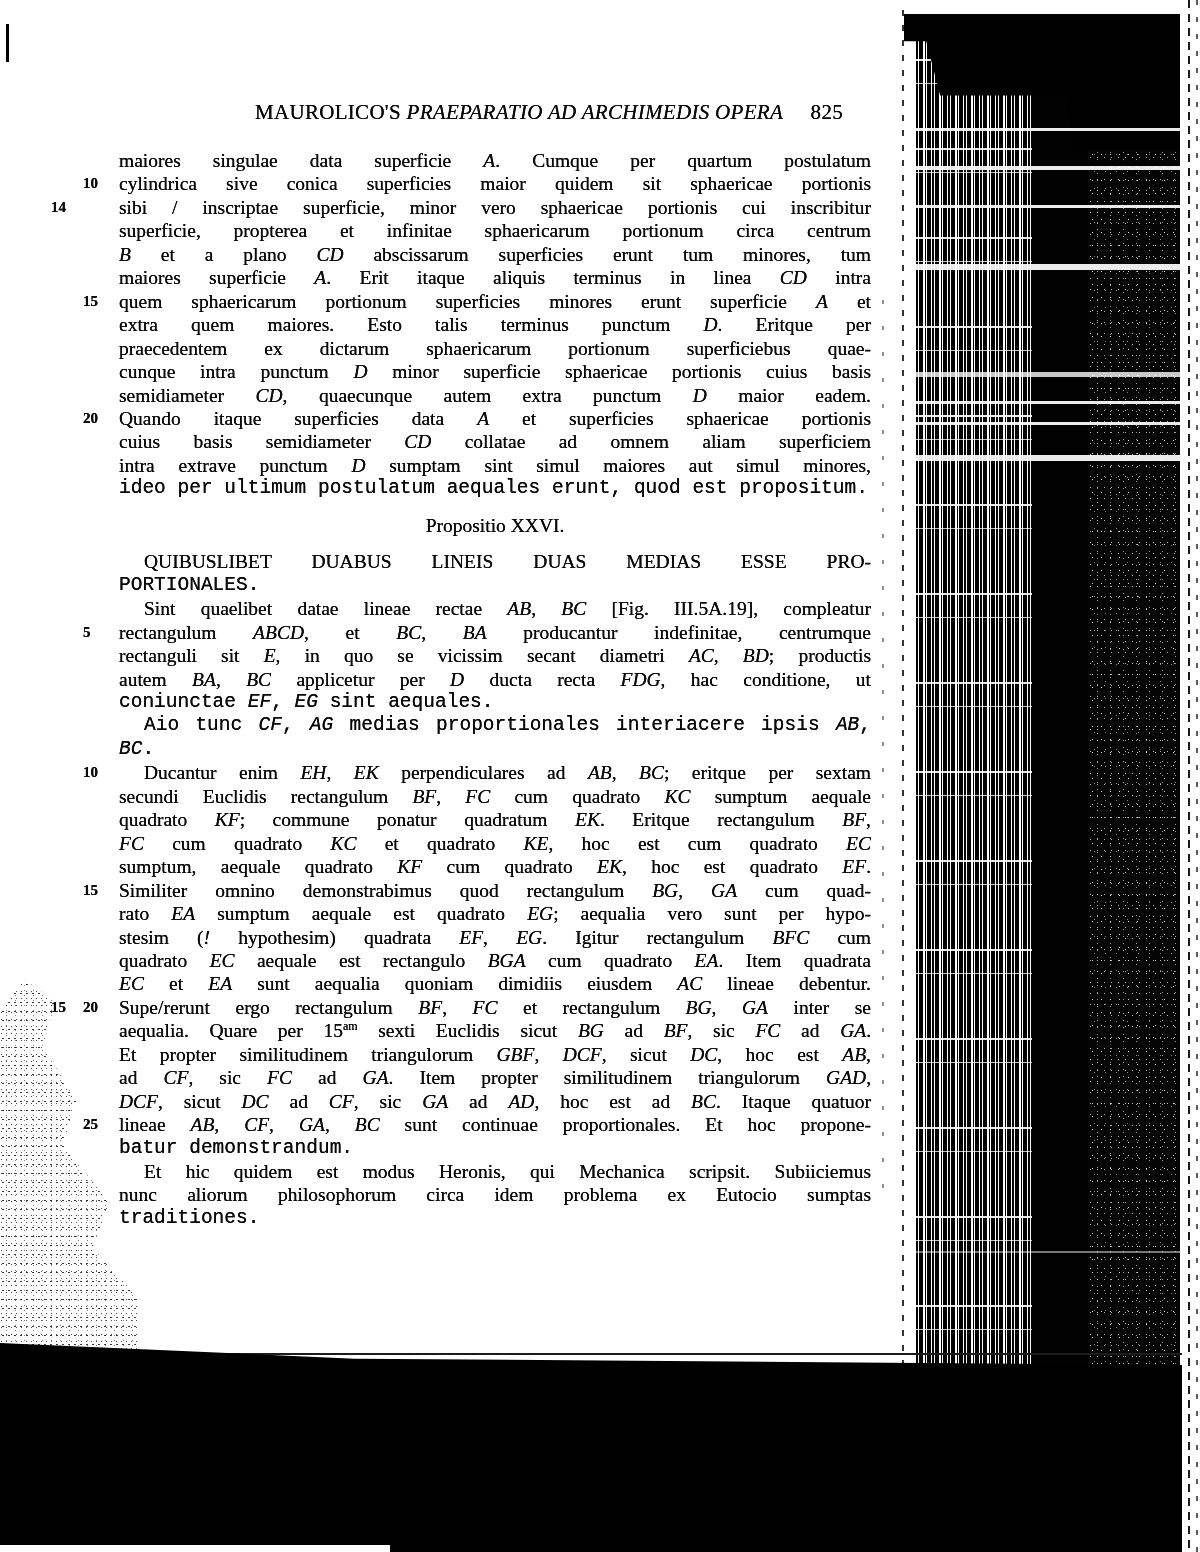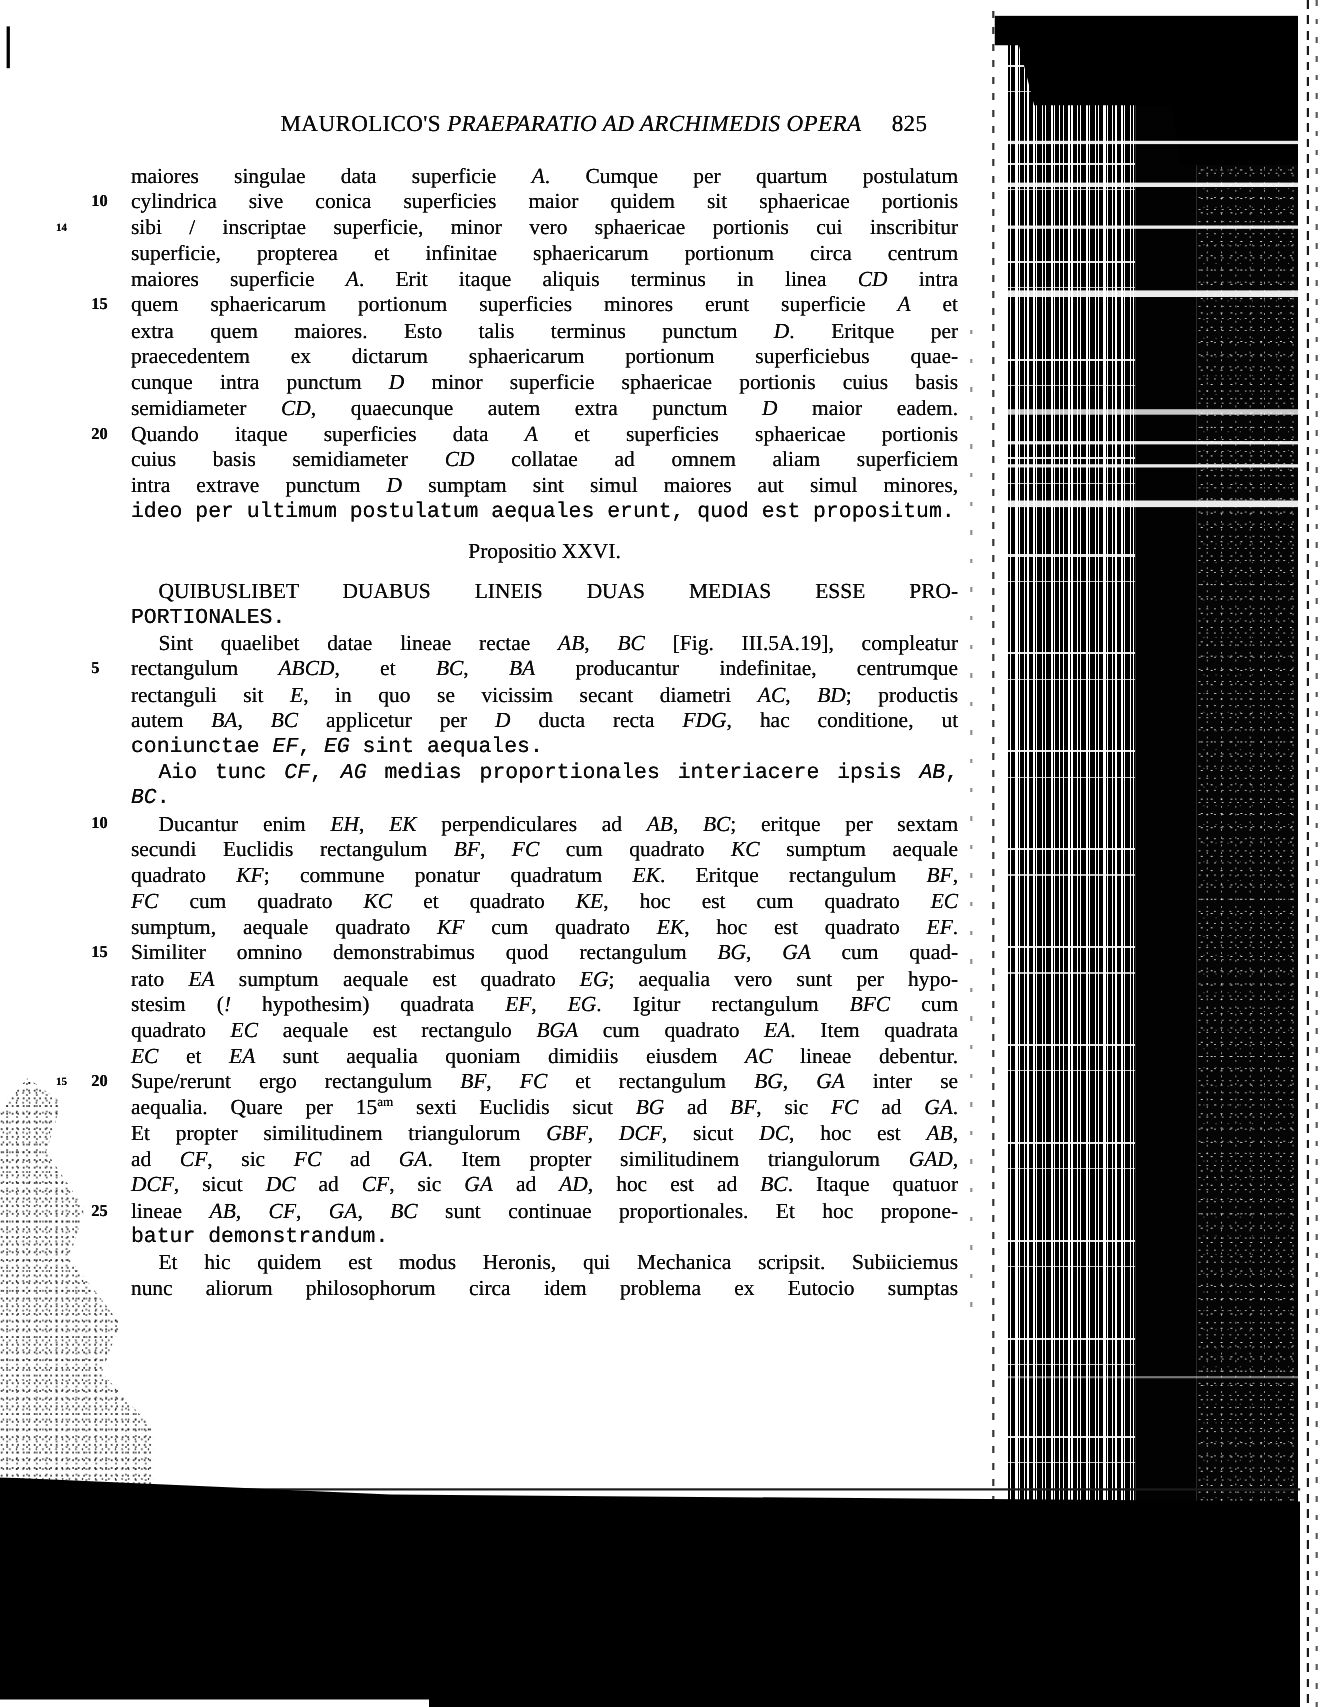--- a/index.html
+++ b/index.html
@@ -30,21 +30,21 @@
   .heading{
     font-size:19.5px;line-height:23.45px;text-align:center;text-align-last:center;
     margin-top:13px;margin-bottom:13px;
   }
   .mn{
     position:absolute;left:-36px;top:1px;width:24px;text-align:right;
     font-size:15px;font-weight:bold;line-height:21px;text-indent:0;
   }
   .on{
     position:absolute;left:-68px;top:1px;width:24px;text-align:right;
-    font-size:10px;font-weight:bold;line-height:21px;text-indent:0;
+    font-size:15px;font-weight:bold;line-height:21px;text-indent:0;
   }
   
   .scan{position:absolute;left:900px;top:0;width:300px;height:1552px;}
   .s-stripes{
     position:absolute;left:16px;top:36px;width:116px;height:1516px;
     background:
       repeating-linear-gradient(180deg, rgba(255,255,255,0) 0 23px, rgba(255,255,255,.9) 23px 25px,
         rgba(255,255,255,0) 25px 47px, rgba(255,255,255,.75) 47px 48px, rgba(255,255,255,0) 48px 89px),
       repeating-linear-gradient(90deg,#000 0 2px,#fff 2px 3px,#000 3px 7px,#fff 7px 9px,
         #000 9px 10px,#fff 10px 11px,#000 11px 15px,#fff 15px 16px);
@@ -110,20 +110,21 @@
   <span>MAUROLICO'S</span>
   <span class="it">PRAEPARATIO AD ARCHIMEDIS OPERA</span>
   <span class="pg">825</span>
 </div>
 
 <div class="text-column">
     <div class="line">maiores singulae data superficie <i>A</i>. Cumque per quartum postulatum</div>
     <div class="line">cylindrica sive conica superficies maior quidem sit sphaericae portionis<span class="mn">10</span></div>
     <div class="line">sibi / inscriptae superficie, minor vero sphaericae portionis cui inscribitur<span class="on">14</span></div>
     <div class="line">superficie, propterea et infinitae sphaericarum portionum circa centrum</div>
+    <div class="line"><i>B</i> et a plano <i>CD</i> abscissarum superficies erunt tum minores, tum</div>
     <div class="line">maiores superficie <i>A</i>. Erit itaque aliquis terminus in linea <i>CD</i> intra</div>
     <div class="line">quem sphaericarum portionum superficies minores erunt superficie <i>A</i> et<span class="mn">15</span></div>
     <div class="line">extra quem maiores. Esto talis terminus punctum <i>D</i>. Eritque per</div>
     <div class="line">praecedentem ex dictarum sphaericarum portionum superficiebus quae-</div>
     <div class="line">cunque intra punctum <i>D</i> minor superficie sphaericae portionis cuius basis</div>
     <div class="line">semidiameter <i>CD</i>, quaecunque autem extra punctum <i>D</i> maior eadem.</div>
     <div class="line">Quando itaque superficies data <i>A</i> et superficies sphaericae portionis<span class="mn">20</span></div>
     <div class="line">cuius basis semidiameter <i>CD</i> collatae ad omnem aliam superficiem</div>
     <div class="line">intra extrave punctum <i>D</i> sumptam sint simul maiores aut simul minores,</div>
     <div class="line last">ideo per ultimum postulatum aequales erunt, quod est propositum.</div>
@@ -148,20 +149,21 @@
     <div class="line"><i>EC</i> et <i>EA</i> sunt aequalia quoniam dimidiis eiusdem <i>AC</i> lineae debentur.</div>
     <div class="line">Supe/rerunt ergo rectangulum <i>BF</i>, <i>FC</i> et rectangulum <i>BG</i>, <i>GA</i> inter se<span class="mn">20</span><span class="on">15</span></div>
     <div class="line">aequalia. Quare per 15<sup>am</sup> sexti Euclidis sicut <i>BG</i> ad <i>BF</i>, sic <i>FC</i> ad <i>GA</i>.</div>
     <div class="line">Et propter similitudinem triangulorum <i>GBF</i>, <i>DCF</i>, sicut <i>DC</i>, hoc est <i>AB</i>,</div>
     <div class="line">ad <i>CF</i>, sic <i>FC</i> ad <i>GA</i>. Item propter similitudinem triangulorum <i>GAD</i>,</div>
     <div class="line"><i>DCF</i>, sicut <i>DC</i> ad <i>CF</i>, sic <i>GA</i> ad <i>AD</i>, hoc est ad <i>BC</i>. Itaque quatuor</div>
     <div class="line">lineae <i>AB</i>, <i>CF</i>, <i>GA</i>, <i>BC</i> sunt continuae proportionales. Et hoc propone-<span class="mn">25</span></div>
     <div class="line last">batur demonstrandum.</div>
     <div class="line indent">Et hic quidem est modus Heronis, qui Mechanica scripsit. Subiiciemus</div>
     <div class="line">nunc aliorum philosophorum circa idem problema ex Eutocio sumptas</div>
+    <div class="line last">traditiones.</div>
   </div>
 
 <div class="tl-mark"></div>
 <div class="noise-blob"></div>
 
 <div class="scan">
   <div class="s-stripes"></div>
   <div class="s-black"></div>
   <div class="s-speck"></div>
   <div class="s-top"></div>

